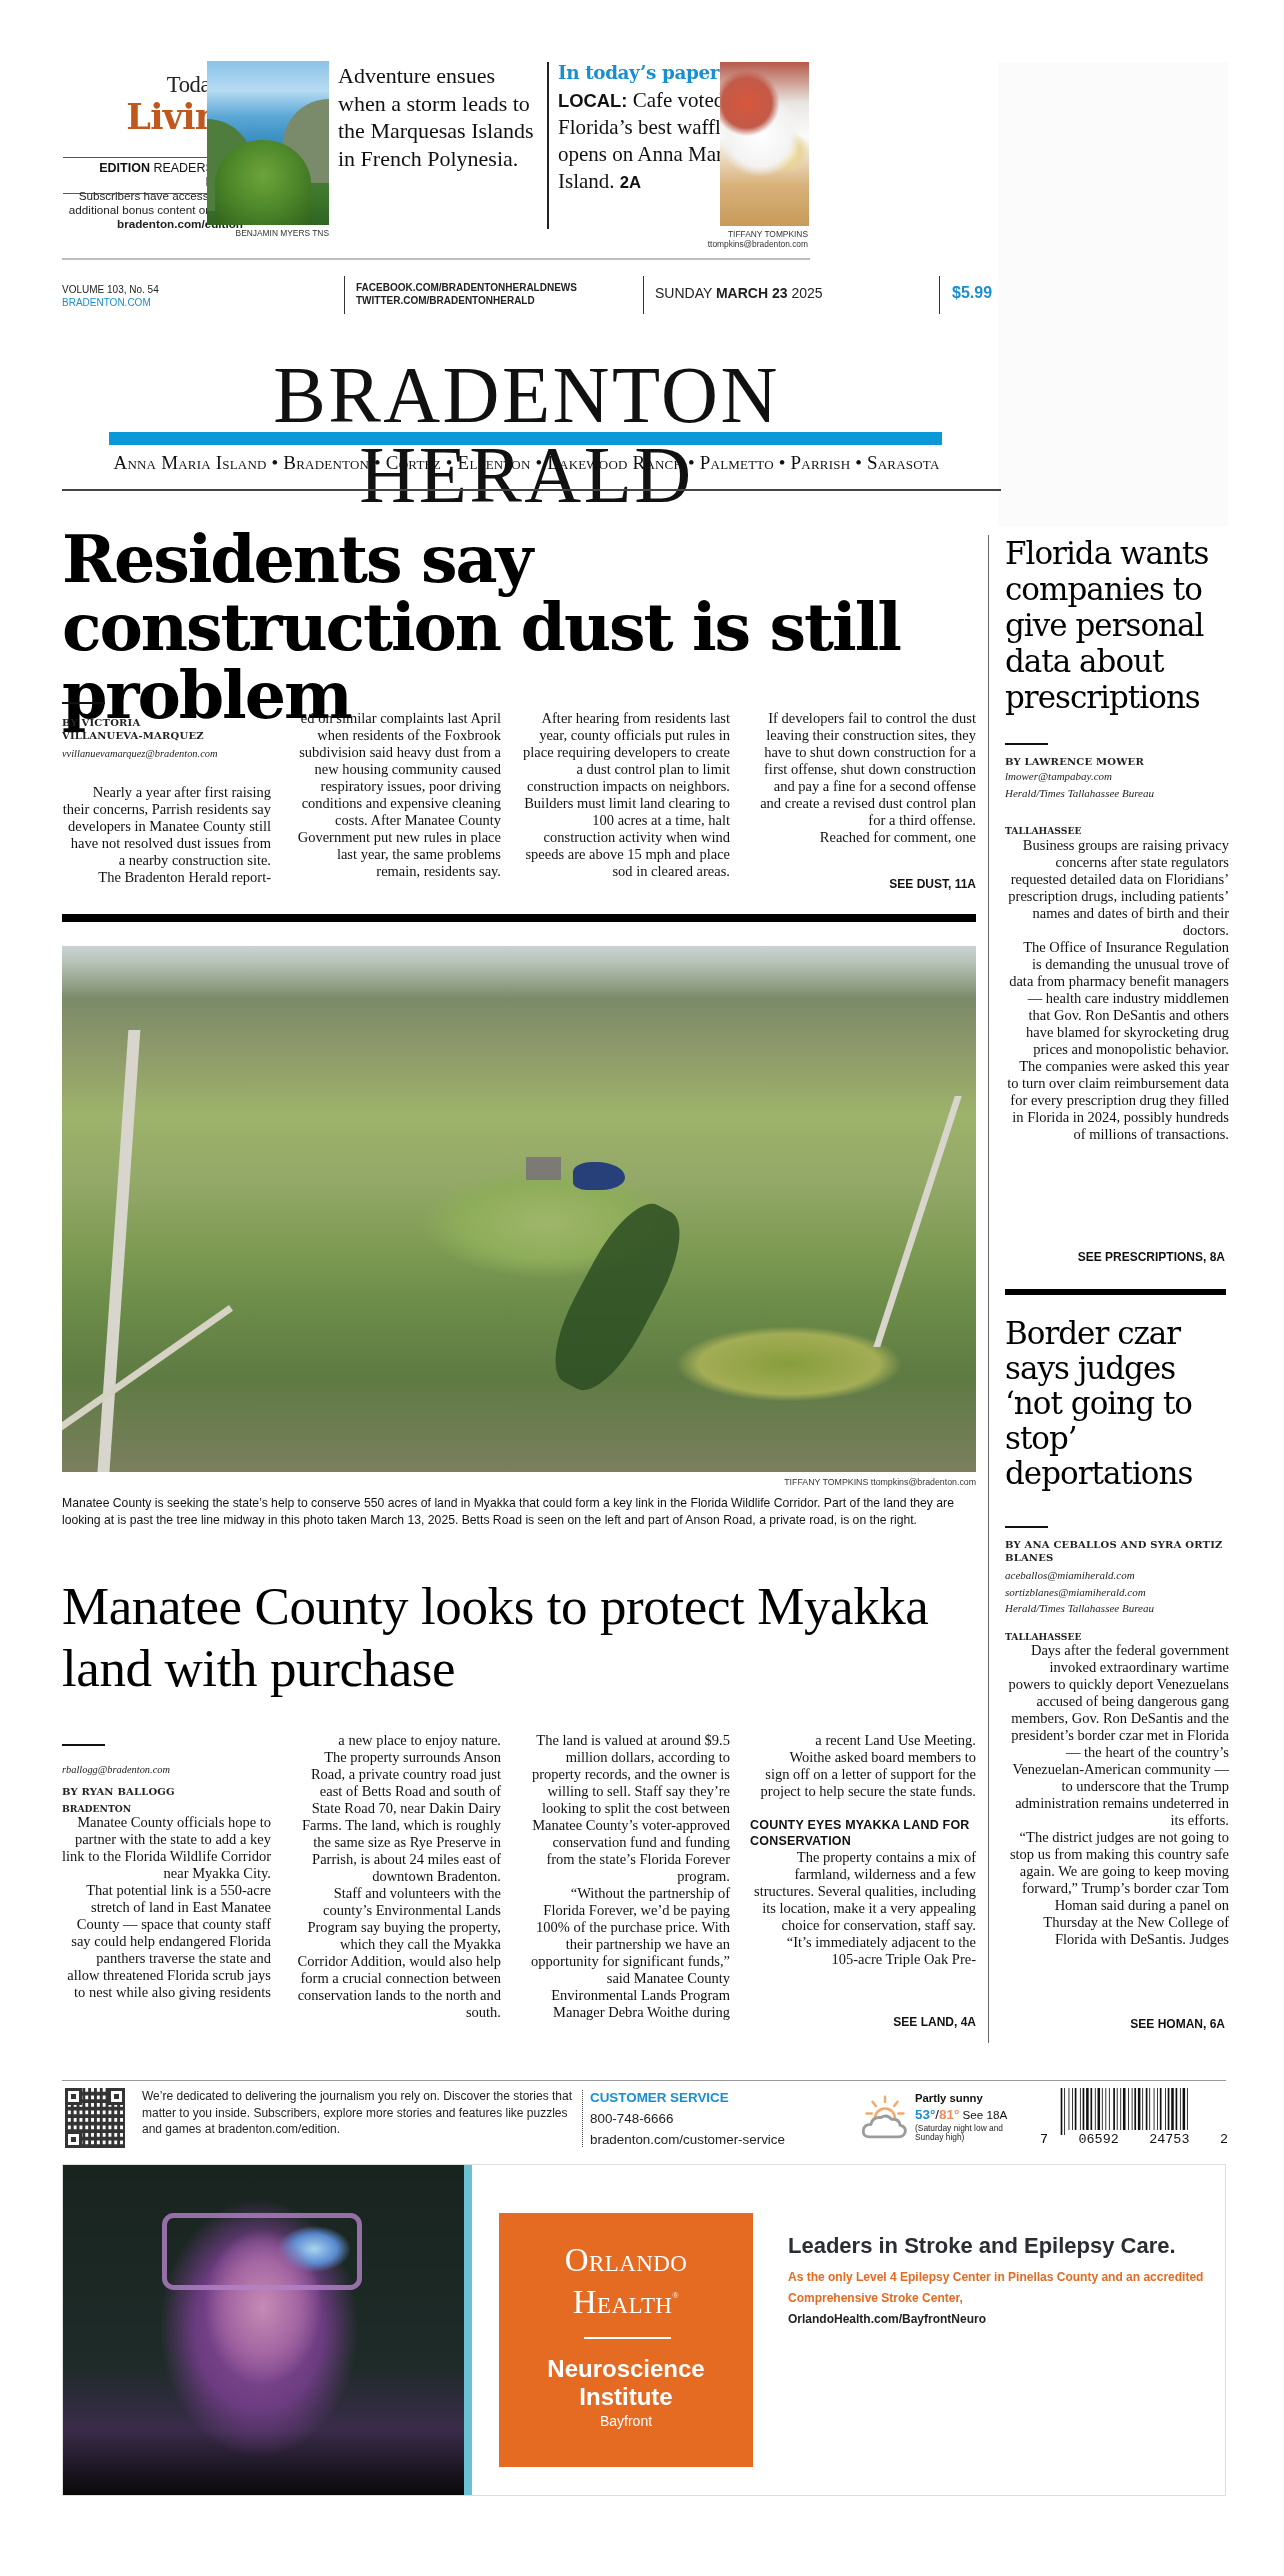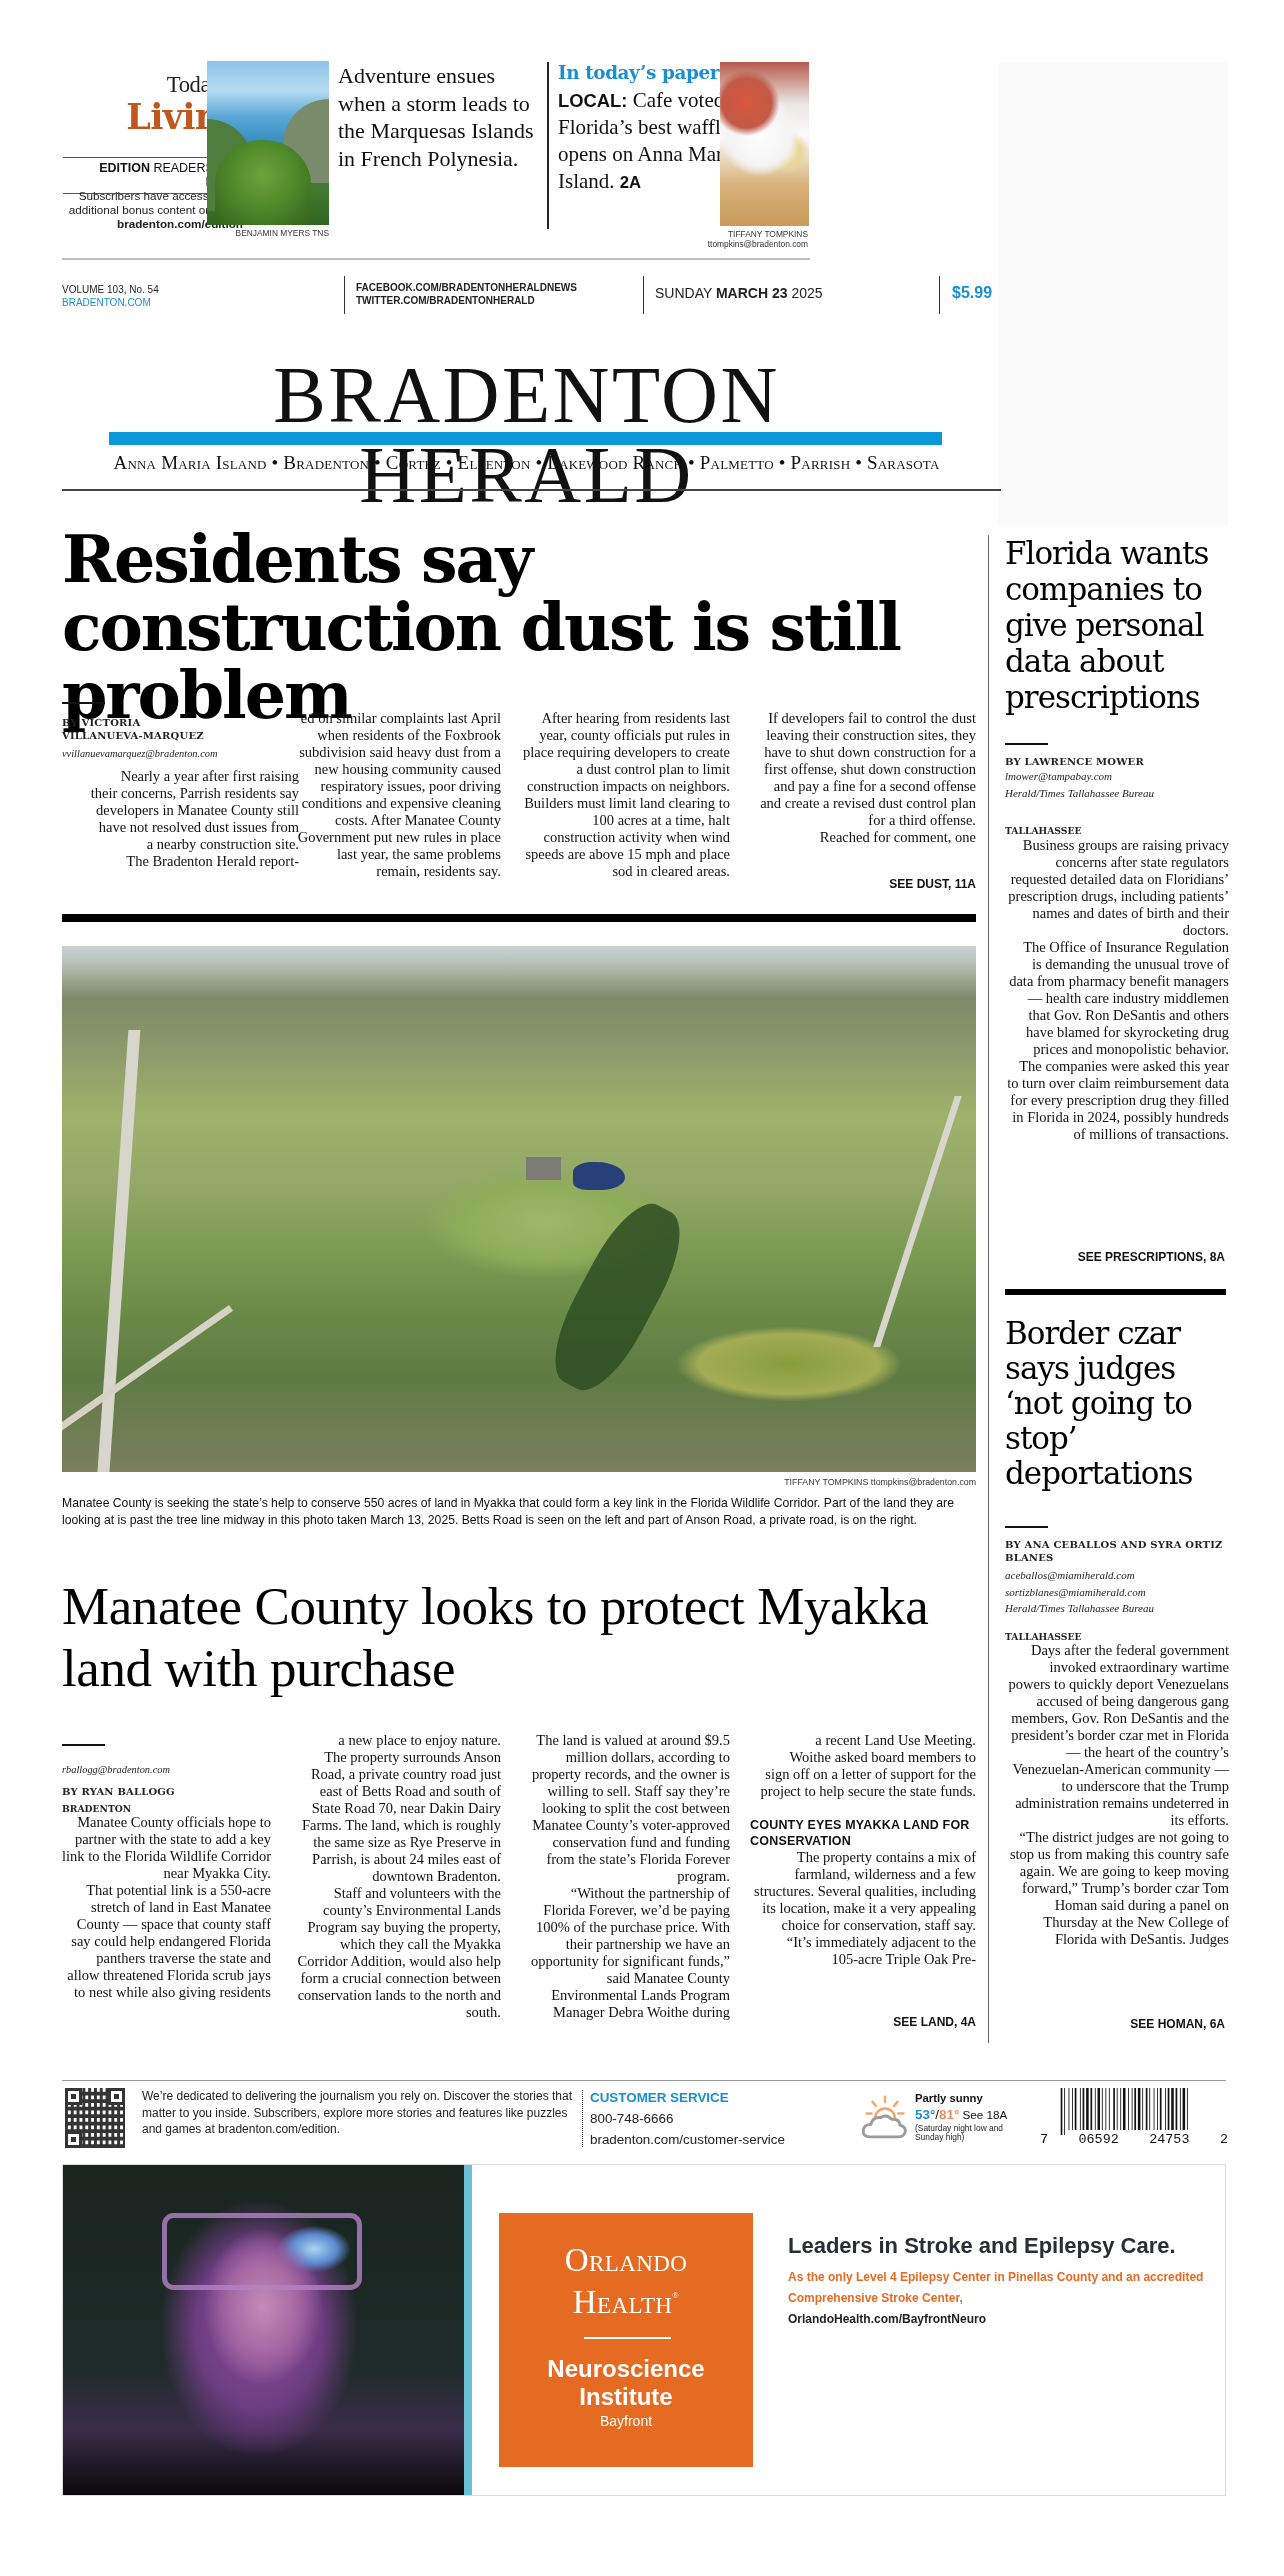--- a/index.html
+++ b/index.html
@@ -61,21 +61,21 @@
   .byemail { font-family: "Liberation Serif", serif; font-style: italic; font-size: 11px; line-height: 16.7px; color: #222; }
   .dateline { font-family: "DejaVu Serif", serif; font-weight: bold; font-size: 9.2px; color: #222; }
   .body { font-family: "Liberation Serif", serif; font-size: 14.5px; line-height: 17px; color: #111; }
   .body p { text-indent: 13.4px; text-align: right; }
   .body p.noind { text-indent: 0; }
   .see { font-family: "Liberation Sans", sans-serif; font-weight: bold; font-size: 12px; text-align: right; color: #111; }
 
   #s1-rule { left: 62px; top: 702px; }
   #s1-byline { left: 62px; top: 717px; width: 159px; }
   #s1-email { left: 62px; top: 746px; width: 192px; font-size: 10.4px; }
-  #s1-col1 { left: 62px; top: 768px; width: 209px; margin-left: 28px; }
+  #s1-col1 { left: 62px; top: 784px; width: 209px; }
   #s1-col2 { left: 292px; top: 710px; width: 209px; }
   #s1-col3 { left: 521px; top: 710px; width: 209px; }
   #s1-col4 { left: 750px; top: 710px; width: 226px; }
   #s1-see { left: 750px; top: 877px; width: 226px; }
   #s1-thick { left: 62px; top: 914px; width: 914px; height: 7.5px; background: #000; }
 
   
   #aerial { left: 62px; top: 946px; width: 914px; height: 526px; overflow: hidden;
     background:
       radial-gradient(ellipse 150px 50px at 727px 418px, #879d3c 0%, #a3ad55 60%, transparent 75%),

